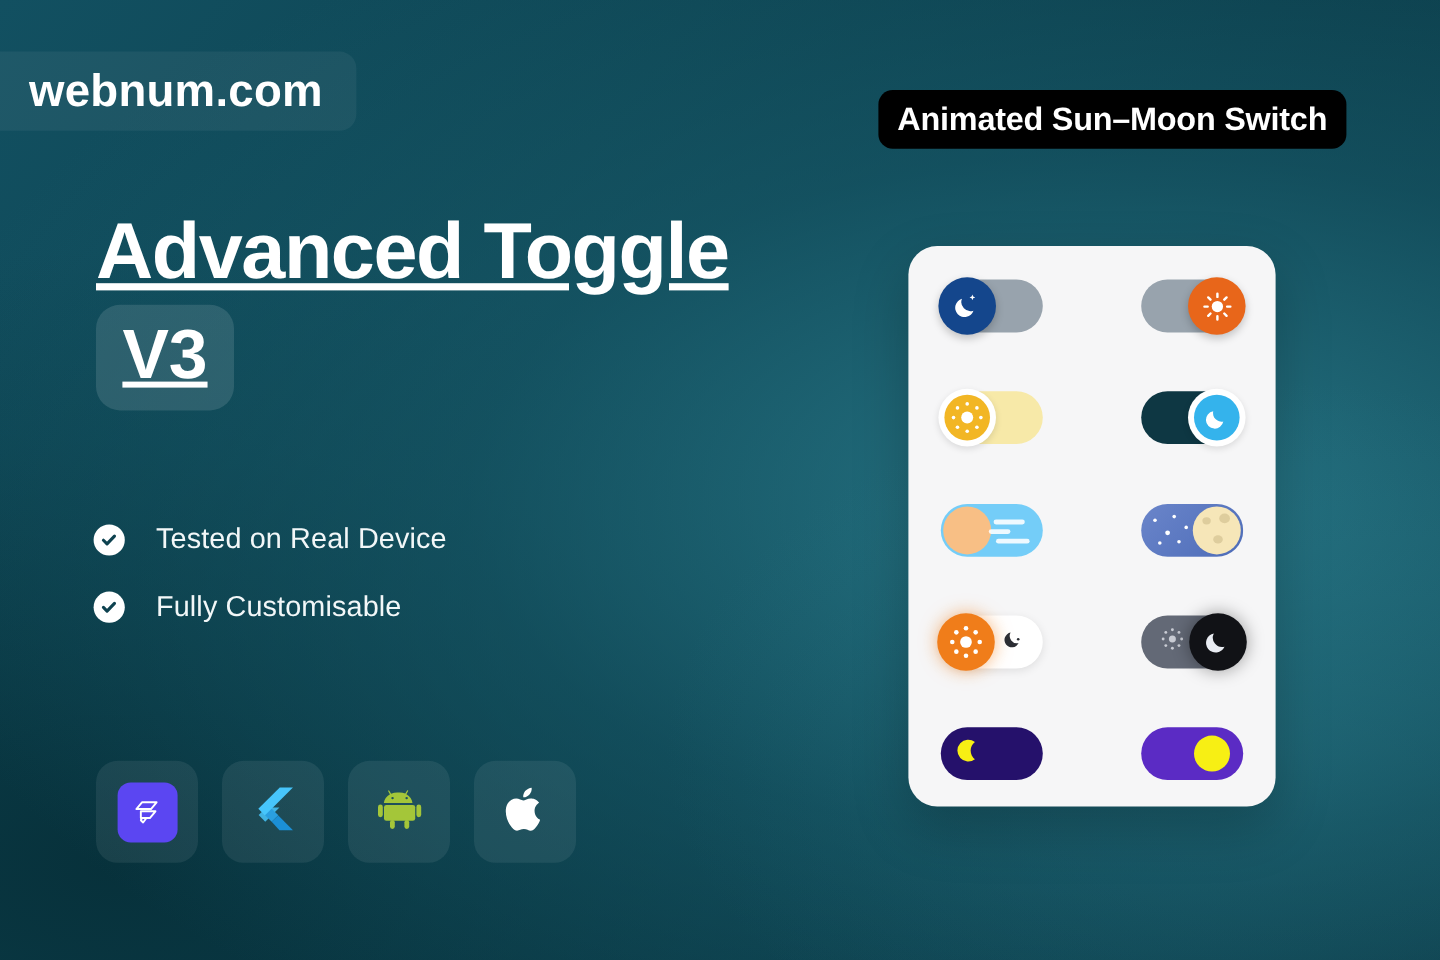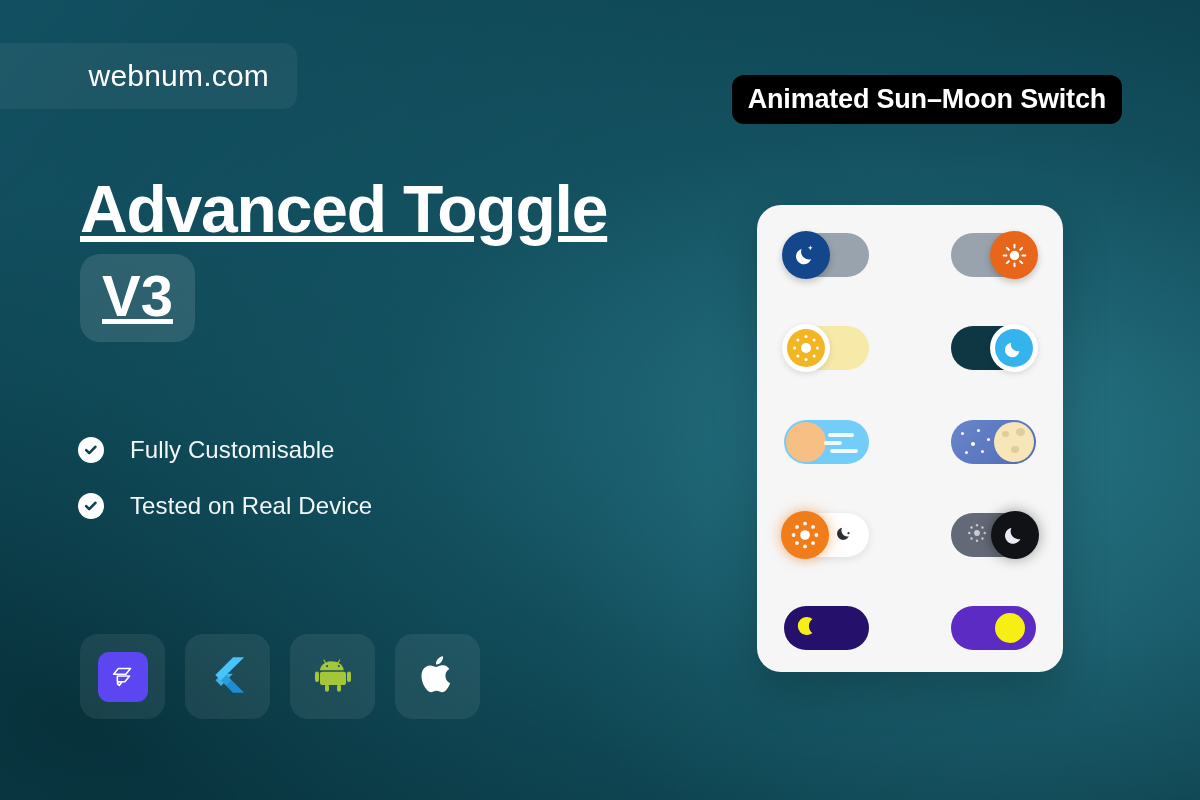--- a/index.html
+++ b/index.html
@@ -26,21 +26,21 @@
   
   .logo-badge{
     position:absolute; left:-40px; top:43px;
     width:337px; height:66px;
     background:rgba(255,255,255,0.055);
     border-radius:0 14px 14px 0;
     display:flex; align-items:center; justify-content:flex-end;
     padding-right:28px;
   }
   .logo-badge span{
-    color:#ffffff; font-size:30px; letter-spacing:0.2px; font-weight:400;
+    color:#ffffff; font-size:38px; letter-spacing:0.2px; font-weight:700;
   }
 
   
   .headline{
     position:absolute; left:80px; top:164px; width:640px;
   }
   .headline .line{
     display:flex; align-items:center; gap:22px;
     color:#ffffff; font-size:66px; line-height:90px;
     font-weight:700; letter-spacing:-1.2px; white-space:nowrap;text-decoration:underline;
@@ -171,29 +171,29 @@
   </div>
 </div>
 
 <div class="features">
   <div class="feature">
     <span class="check">
       <svg width="16" height="16" viewBox="0 0 16 16">
           <path d="M3.2 8.2l3 3 6.2-6.4" fill="none" stroke="#0e4250" stroke-width="2.6" stroke-linecap="round" stroke-linejoin="round"></path>
         </svg>
     </span>
-    <span>Fully Customisable</span>
+    <span>Tested on Real Device</span>
   </div>
   <div class="feature">
     <span class="check">
       <svg width="16" height="16" viewBox="0 0 16 16">
           <path d="M3.2 8.2l3 3 6.2-6.4" fill="none" stroke="#0e4250" stroke-width="2.6" stroke-linecap="round" stroke-linejoin="round"></path>
         </svg>
     </span>
-    <span>Tested on Real Device</span>
+    <span>Fully Customisable</span>
   </div>
 </div>
 
 <div class="platforms">
   <div class="plat">
     <span class="ff-tile">
       <svg width="30" height="30" viewBox="0 0 32 32" fill="none" stroke="#ffffff" stroke-width="1.7" stroke-linejoin="round">
         <path d="M11 7h13l-5 6H6z"></path>
         <path d="M9 15h13l-5 6H9z" transform="translate(1,0)"></path>
         <path d="M11 21l4 0-3 4-2-2z"></path>

